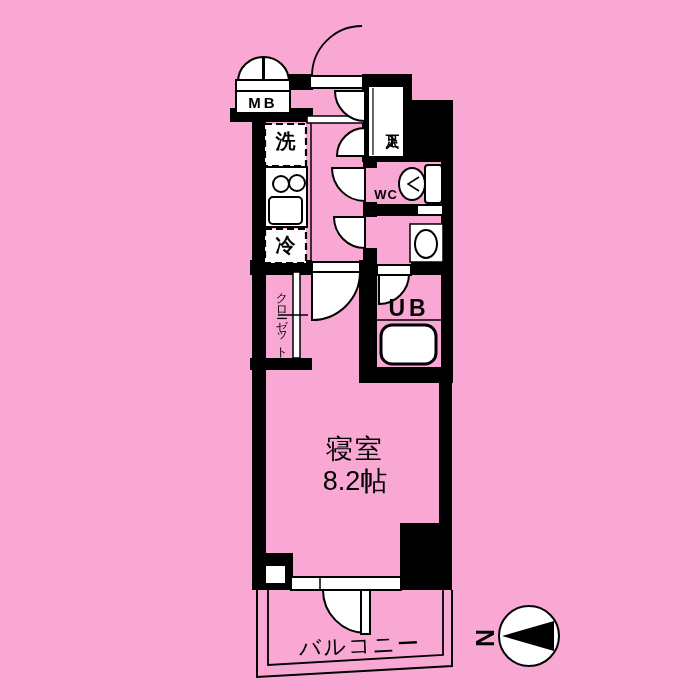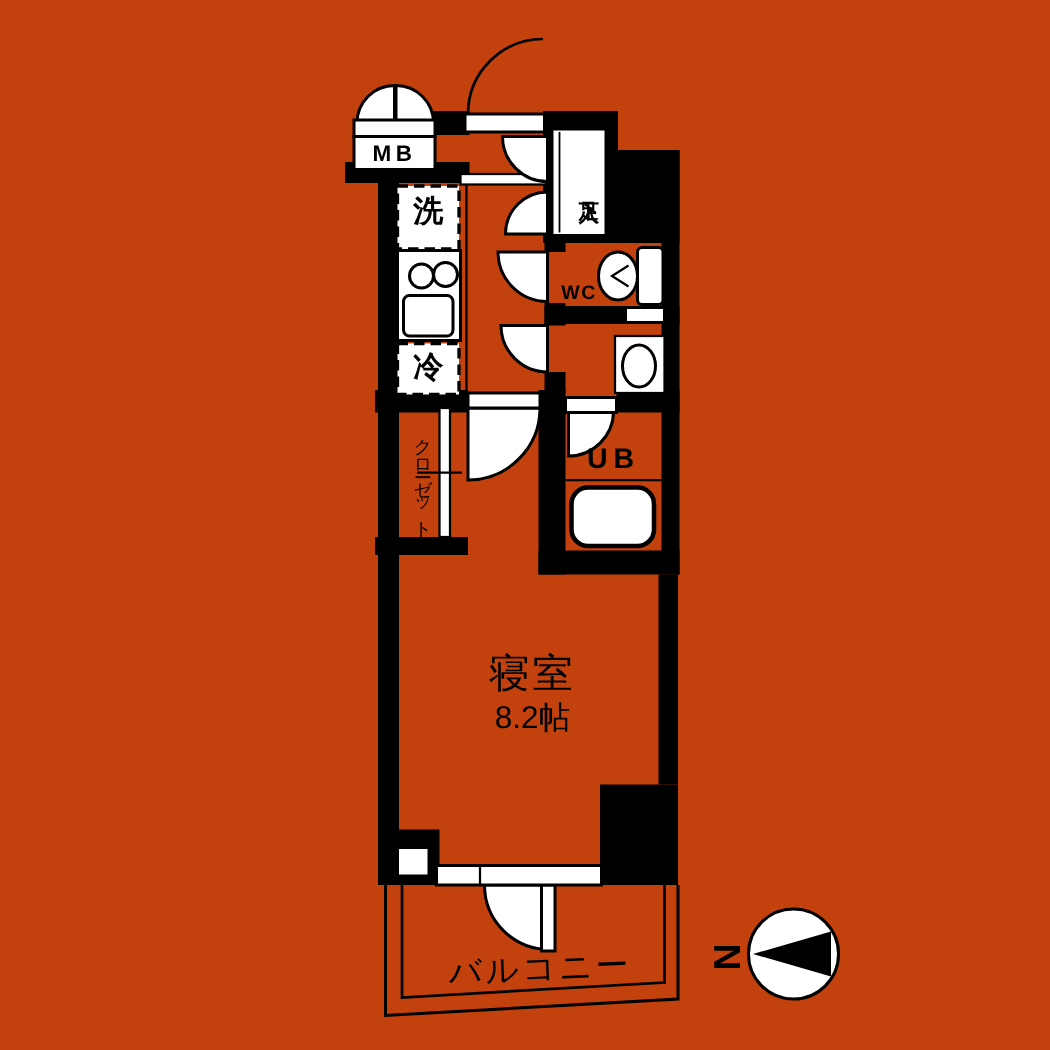--- a/index.html
+++ b/index.html
@@ -1,29 +1,29 @@
 <!DOCTYPE html>
 <html><head>
 <meta charset="utf-8">
 <style>
   html,body{margin:0;padding:0;background:#ffffff;}
-  #canvas{position:relative;width:700px;height:700px;background:#c2410c;overflow:hidden;
+  #canvas{position:relative;width:700px;height:700px;background:#f9a8d4;overflow:hidden;
           font-family:"Liberation Sans","DejaVu Sans",sans-serif;color:#000;}
   #plan-svg{position:absolute;left:0;top:0;}
   .lbl{position:absolute;color:#000;text-align:center;white-space:nowrap;line-height:1;}
   .lbl-v{writing-mode:vertical-rl;text-orientation:upright;white-space:normal;line-height:1;}
   .lbl-mb{left:238px;top:95px;width:50px;font-size:15px;letter-spacing:3px;font-weight:bold;}
   .lbl-washer{left:265px;top:131px;width:41px;font-size:20px;font-weight:bold;}
   .lbl-fridge{left:265px;top:235px;width:41px;font-size:20px;font-weight:bold;}
   .lbl-shoe{left:379px;top:93px;width:20px;height:62px;font-size:13.5px;text-align:center;font-weight:bold;}
   .lbl-wc{left:366px;top:188px;width:40px;font-size:13px;letter-spacing:1px;font-weight:bold;}
-  .lbl-ub{left:383px;top:297px;width:52px;font-size:19px;letter-spacing:4px;font-weight:bold;}
+  .lbl-ub{left:383px;top:297px;width:52px;font-size:23px;letter-spacing:4px;font-weight:bold;}
   .lbl-closet{left:271px;top:277px;width:17px;height:82px;font-size:12px;text-align:center;}
   .lbl-bedroom{left:295px;top:436px;width:120px;font-size:27px;letter-spacing:2px;text-align:center;}
-  .lbl-size{left:295px;top:468px;width:120px;font-size:21px;}
+  .lbl-size{left:295px;top:468px;width:120px;font-size:27px;}
   .lbl-balcony{left:290px;top:635px;width:140px;font-size:22px;letter-spacing:2px;transform:rotate(-2.5deg);}
   .lbl-north{left:473px;top:623px;width:30px;height:30px;font-size:25px;font-weight:bold;transform:rotate(-90deg);}
 </style>
 </head>
 <body>
 
 <div id="canvas">
 
   <svg id="plan-svg" width="700" height="700" viewBox="0 0 700 700">
 

